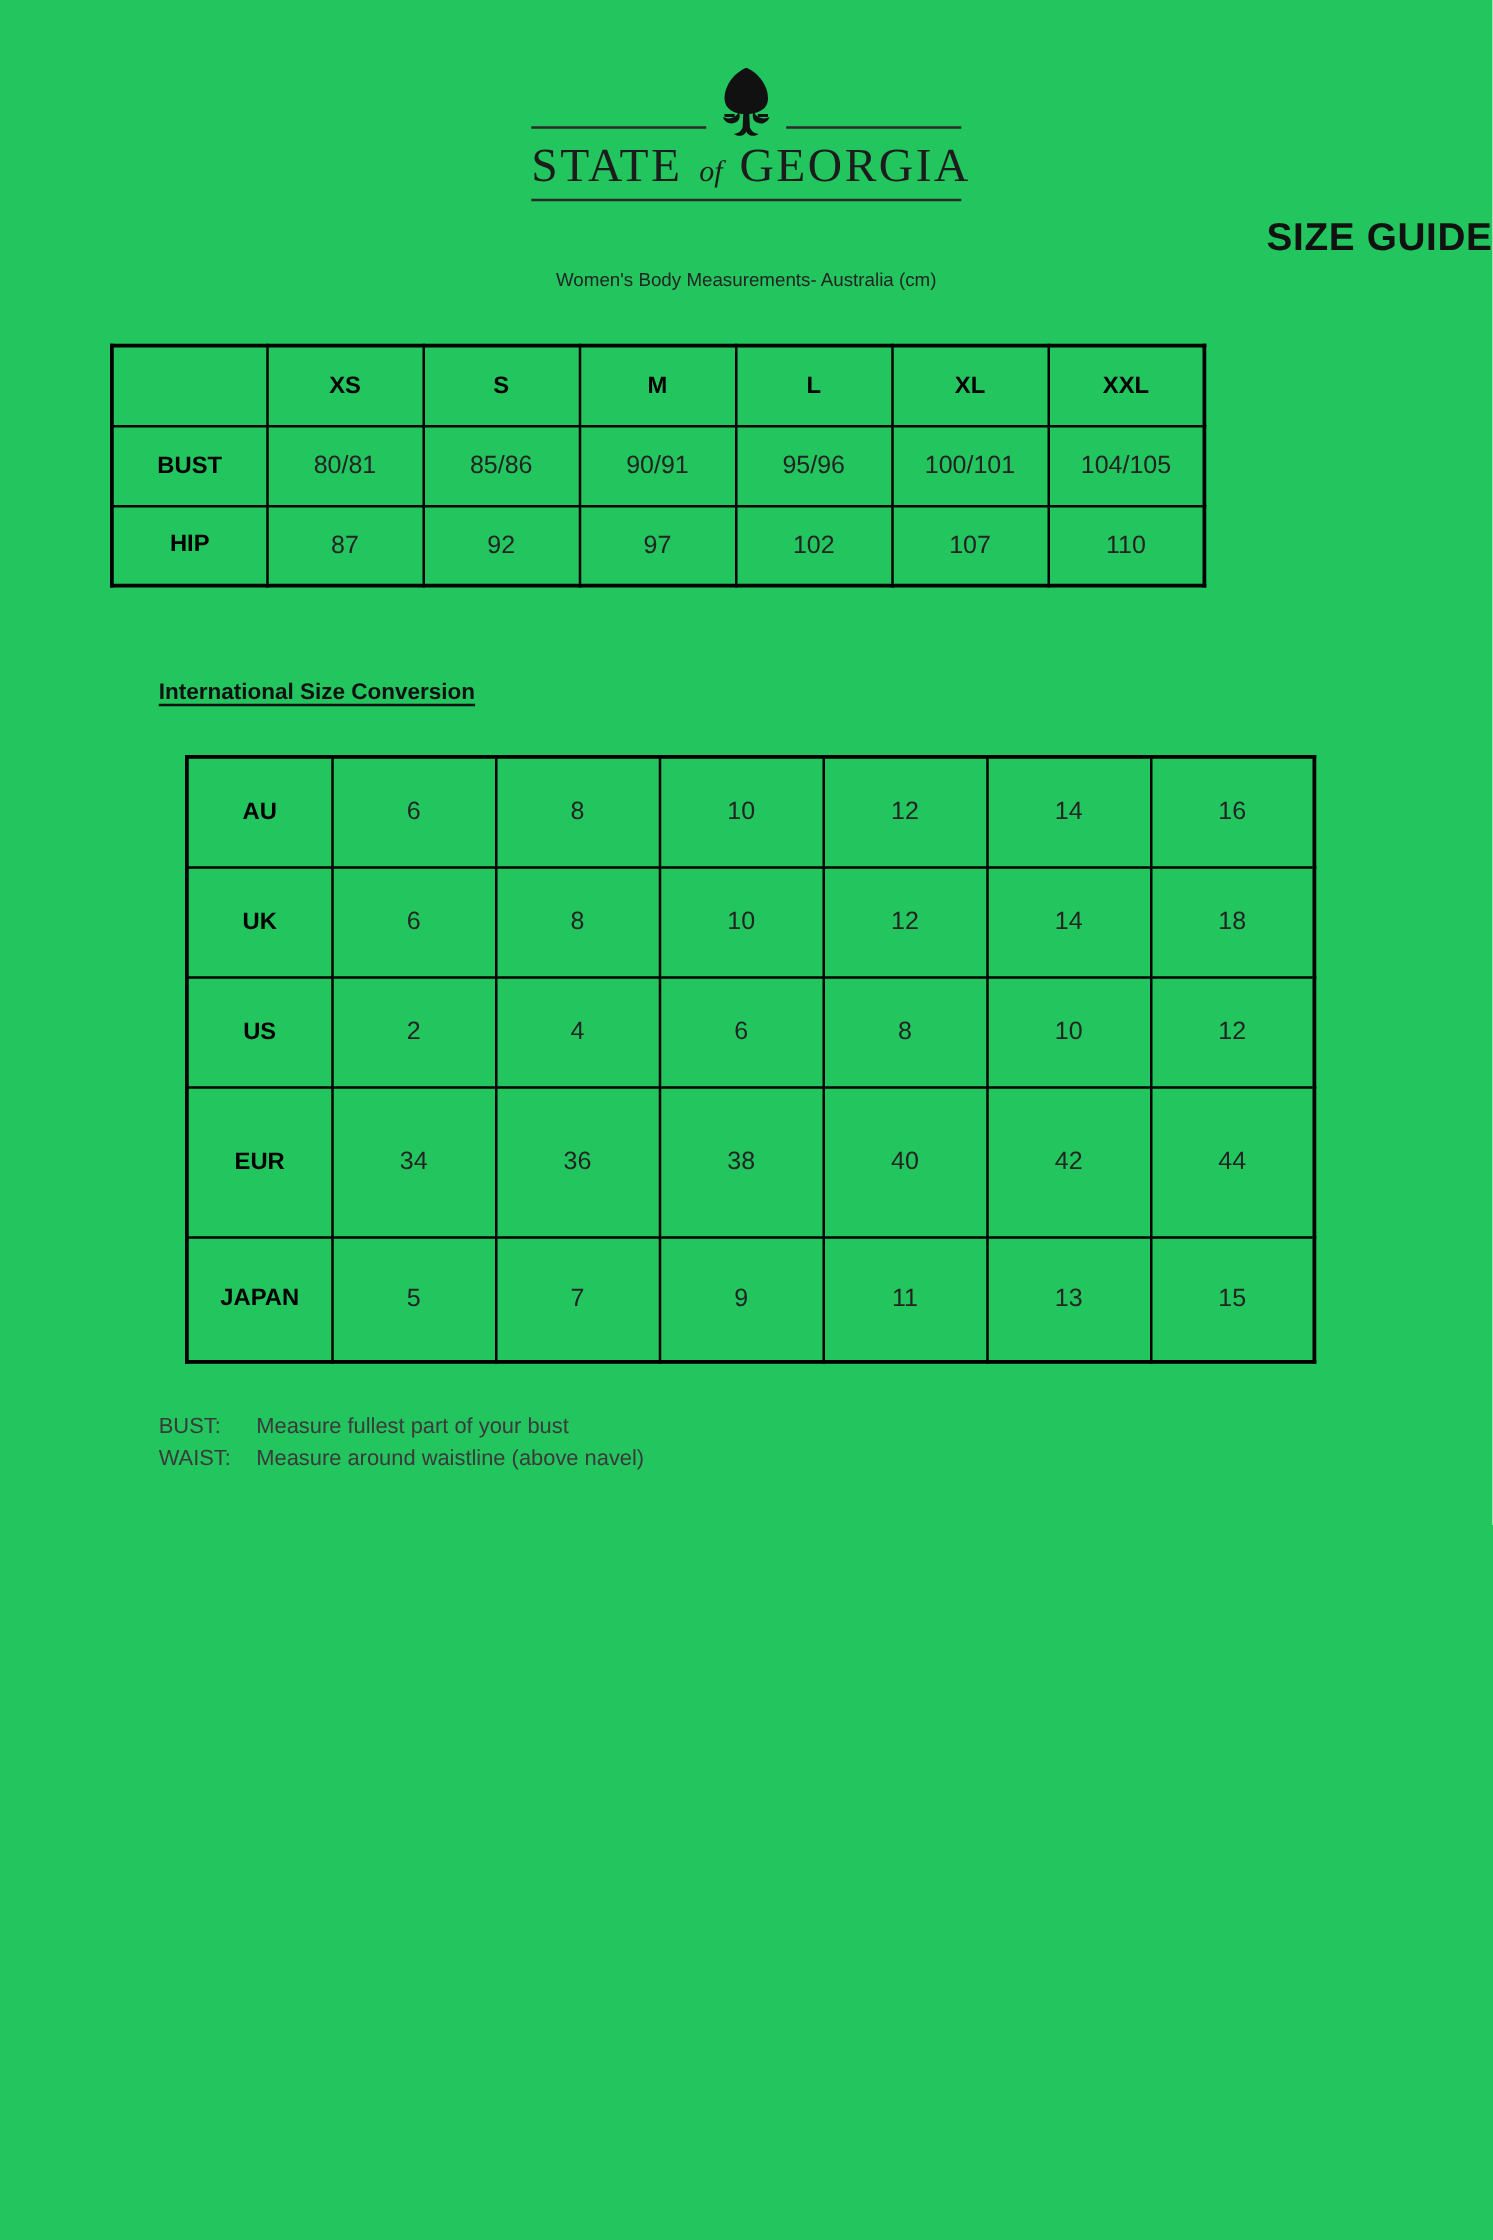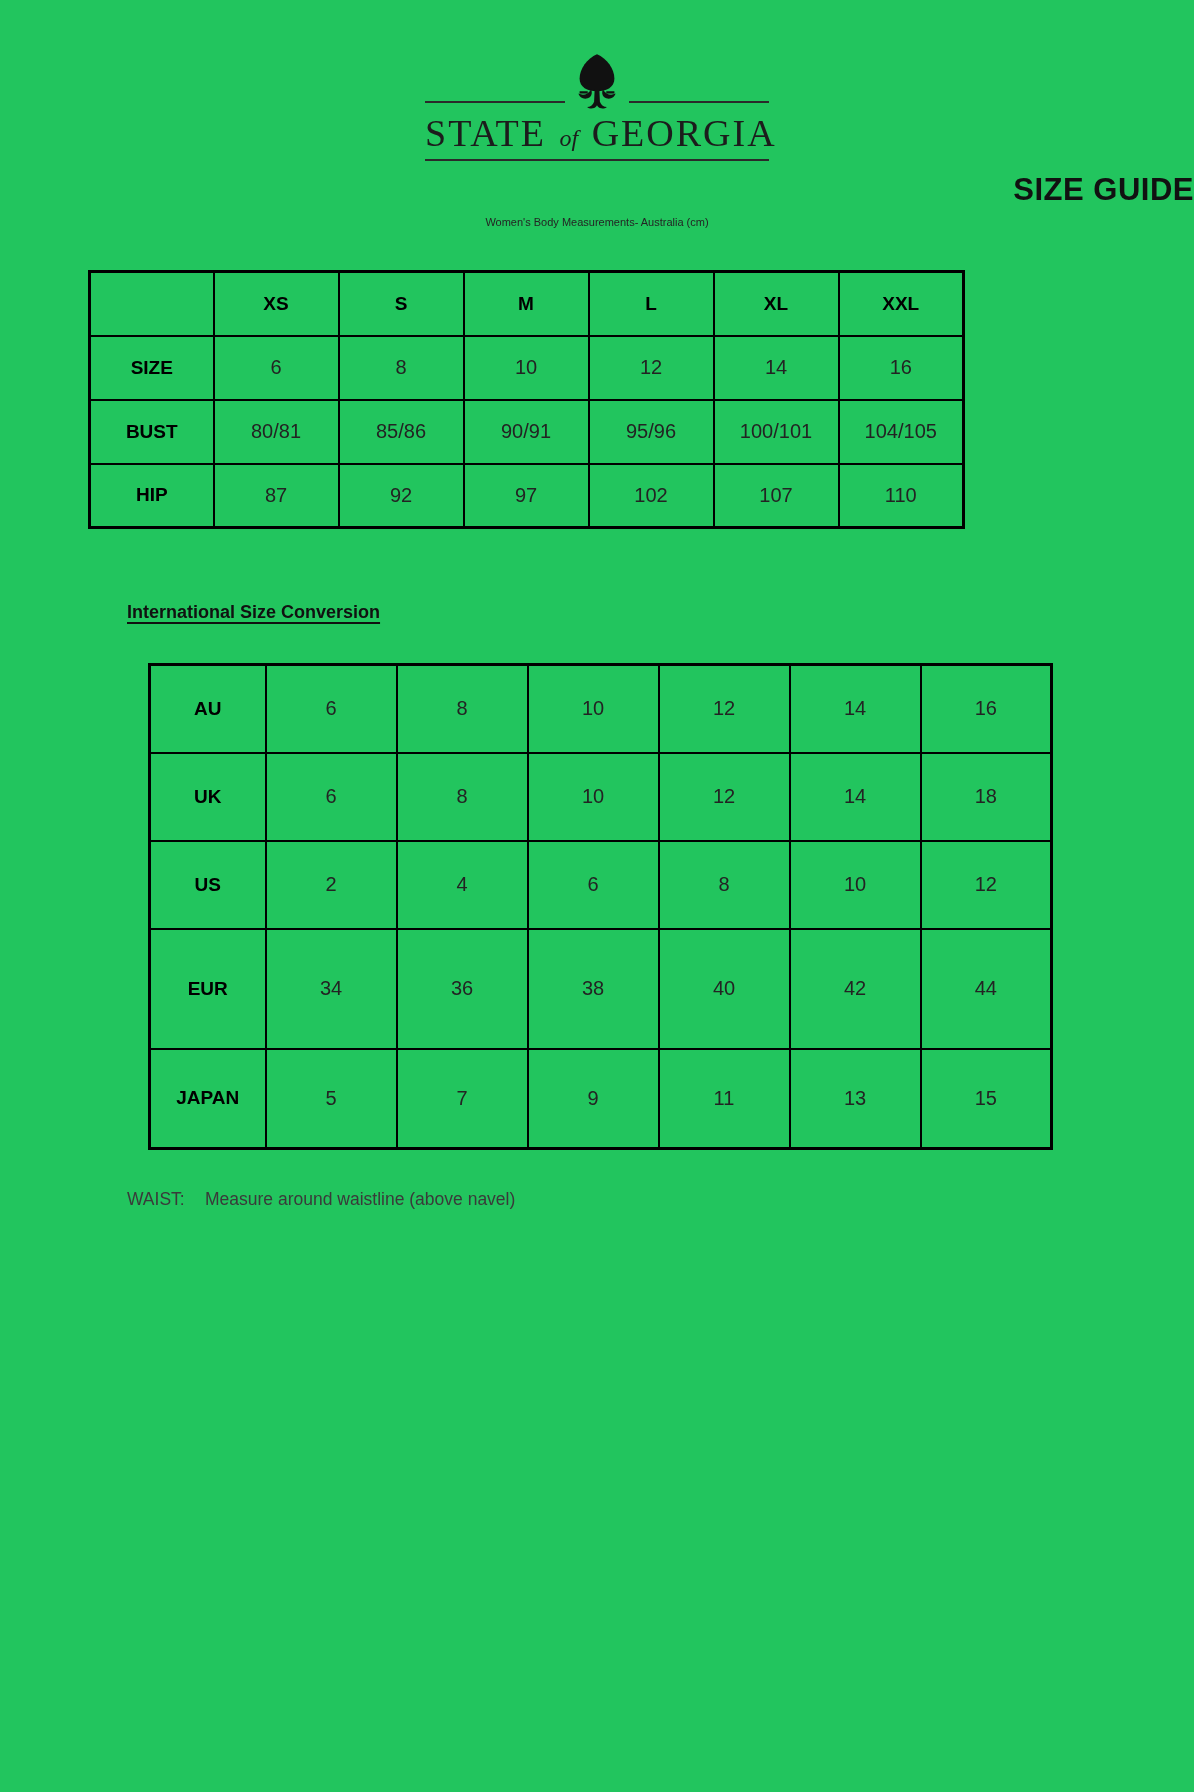--- a/index.html
+++ b/index.html
@@ -62,21 +62,21 @@
     margin-top: 11px;
     text-align: right;
     font-size: 31px;
     font-weight: 800;
     letter-spacing: 0.5px;
     color: #111111;
   }
   .page-subtitle {
     margin-top: 8px;
     text-align: center;
-    font-size: 11px;
+    font-size: 15px;
     color: #242424;
   }
 
   
   table {
     border-collapse: collapse;
     border: 3px solid #000000;
     table-layout: fixed;
   }
   th, td {
@@ -181,29 +181,20 @@
         <th class="col-head">XS</th>
         <th class="col-head">S</th>
         <th class="col-head">M</th>
         <th class="col-head">L</th>
         <th class="col-head">XL</th>
         <th class="col-head">XXL</th>
       </tr>
     </thead>
     <tbody>
       <tr>
-        <th class="row-label">SIZE</th>
-        <td class="cell-value">6</td>
-        <td class="cell-value">8</td>
-        <td class="cell-value">10</td>
-        <td class="cell-value">12</td>
-        <td class="cell-value">14</td>
-        <td class="cell-value">16</td>
-      </tr>
-      <tr>
         <th class="row-label">BUST</th>
         <td class="cell-value">80/81</td>
         <td class="cell-value">85/86</td>
         <td class="cell-value">90/91</td>
         <td class="cell-value">95/96</td>
         <td class="cell-value">100/101</td>
         <td class="cell-value">104/105</td>
       </tr>
       <tr>
         <th class="row-label">HIP</th>
@@ -273,18 +264,22 @@
         <td class="cell-value">9</td>
         <td class="cell-value">11</td>
         <td class="cell-value">13</td>
         <td class="cell-value">15</td>
       </tr>
     </tbody>
   </table>
 
   <div class="notes">
     <div class="note-row">
+      <span>BUST:</span>
+      <span>Measure fullest part of your bust</span>
+    </div>
+    <div class="note-row">
       <span>WAIST:</span>
       <span>Measure around waistline (above navel)</span>
     </div>
   </div>
 
 </div>
 
 </body></html>

